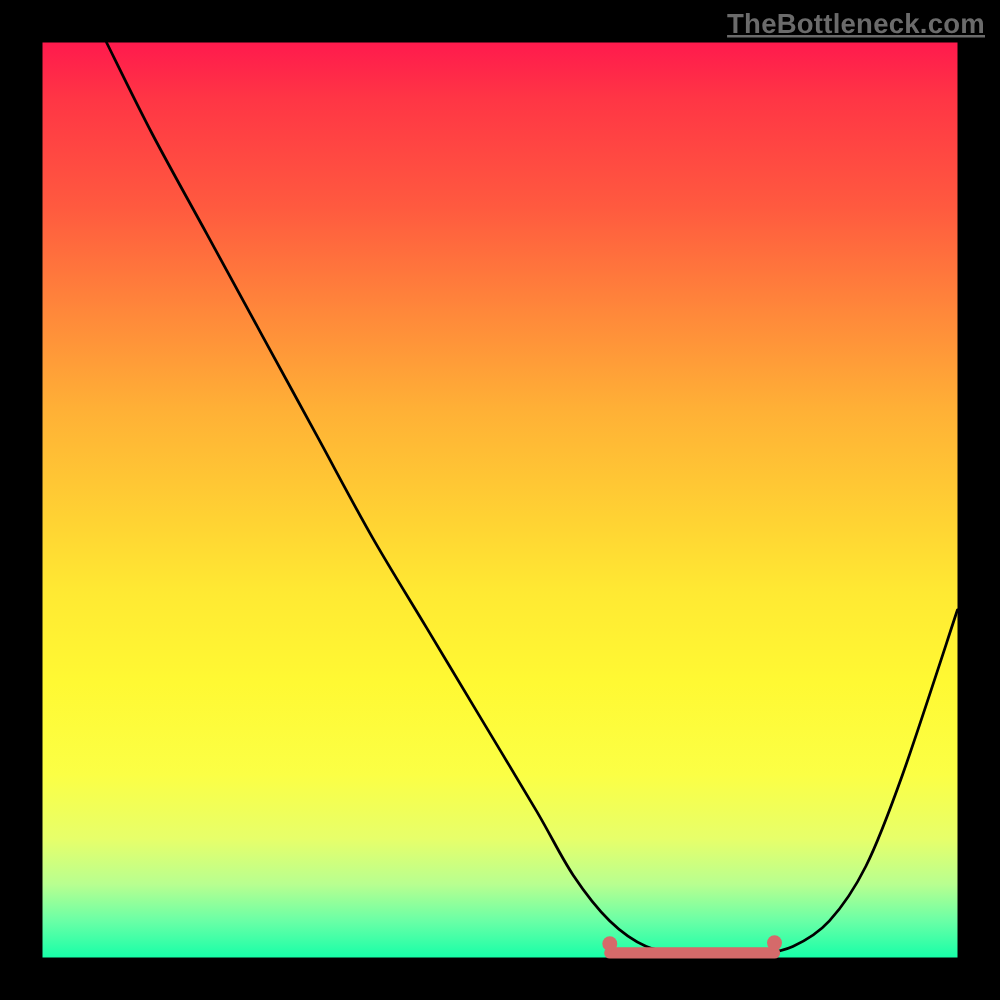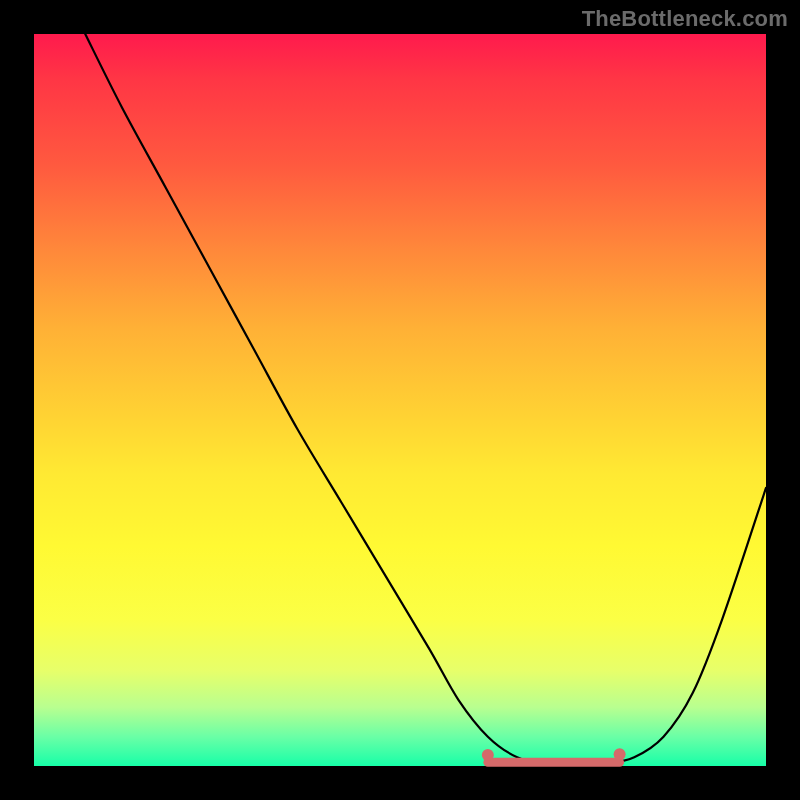--- a/index.html
+++ b/index.html
@@ -42,20 +42,21 @@
   }
   .watermark {
     position: absolute;
     top: 6px;
     right: 12px;
     font-family: Arial, Helvetica, sans-serif;
     font-size: 22px;
     font-weight: 600;
     color: #6b6b6b;
     letter-spacing: 0.2px;
+    text-decoration: underline;
   }
   svg.curve {
     position: absolute;
     left: 0;
     top: 0;
     width: 732px;
     height: 732px;
     overflow: visible;
   }
 </style>

